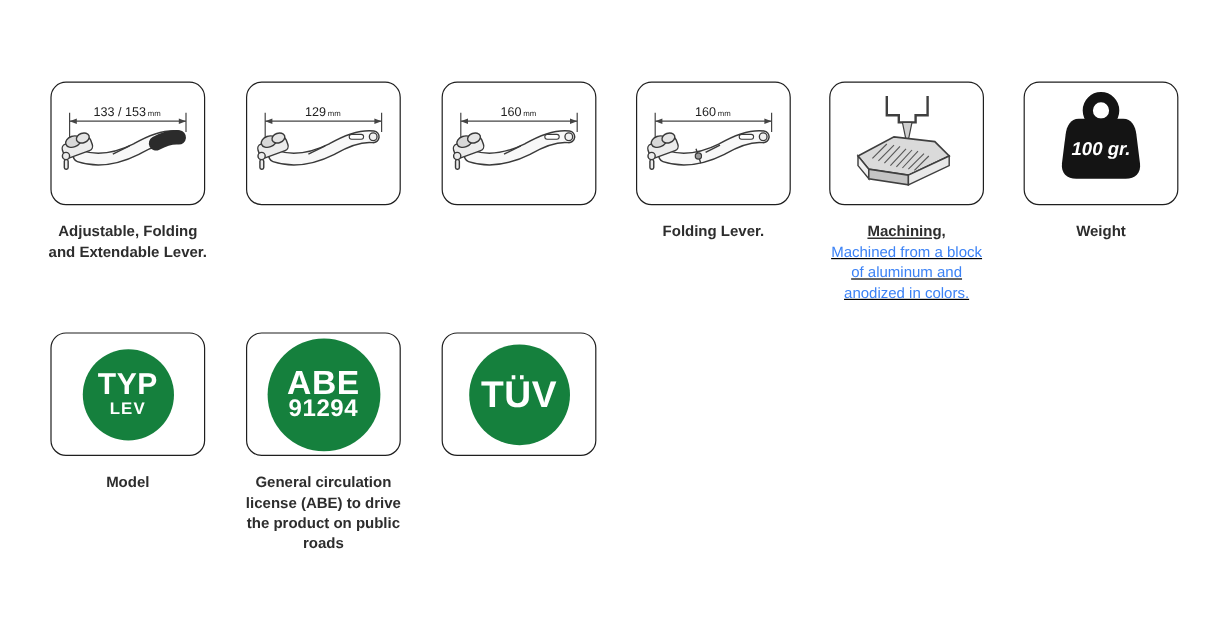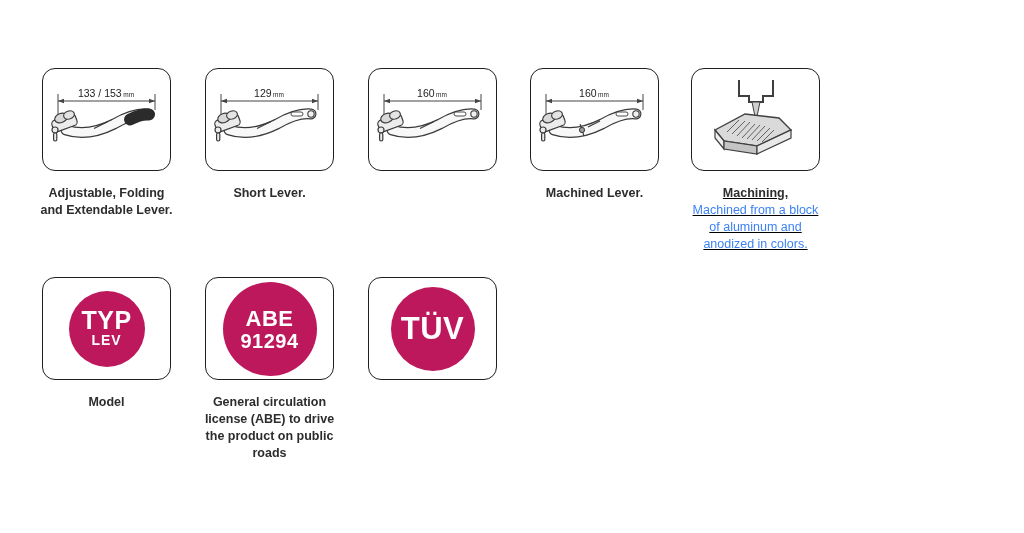--- a/index.html
+++ b/index.html
@@ -5,28 +5,28 @@
   html,body{margin:0;padding:0;background:#ffffff;}
   body{font-family:"Liberation Sans",sans-serif;}
   .page{position:relative;width:1024px;height:533px;background:#ffffff;overflow:hidden;}
   .cell{position:absolute;width:163px;display:flex;flex-direction:column;align-items:center;}
   .card{width:129px;height:103px;border:1.6px solid #1f1f1f;border-radius:13px;background:#ffffff;
         box-sizing:border-box;display:flex;align-items:center;justify-content:center;flex:none;}
   .cap{margin-top:14px;width:163px;text-align:center;font-size:12.5px;line-height:17px;
        font-weight:700;color:#2d2d2d;white-space:pre-line;}
   .cap-sub{width:163px;text-align:center;font-size:12.5px;line-height:17px;
        font-weight:400;color:#3b82f6;white-space:pre-line;}
-  .badge-circle{border-radius:50%;background:#be185d;color:#ffffff;display:flex;flex-direction:column;
+  .badge-circle{border-radius:50%;background:#15803d;color:#ffffff;display:flex;flex-direction:column;
        align-items:center;justify-content:center;font-weight:700;}
   .c-typ{width:76px;height:76px;}
   .c-abe{width:94px;height:94px;}
   .c-tuv{width:84px;height:84px;}
   .typ-top{font-size:25px;line-height:23px;letter-spacing:.5px;}
   .typ-bottom{font-size:14px;line-height:16px;letter-spacing:1px;}
-  .abe-top{font-size:22px;line-height:25px;letter-spacing:.5px;}
+  .abe-top{font-size:28px;line-height:25px;letter-spacing:.5px;}
   .abe-bottom{font-size:20px;line-height:20px;letter-spacing:.5px;}
   .tuv-top{font-size:31px;line-height:27px;letter-spacing:.5px;}
   svg{display:block;}
 </style>
 </head>
 <body>
 
 <div class="page">
 
   <div class="cell" style="left:25px;top:68px;">
@@ -75,21 +75,20 @@
         <path d="M50,58.5 L64,51.5" stroke="#3a3a3a" stroke-width="1.2" fill="none"></path>
         <g stroke="#3a3a3a" stroke-width="1.2">
           <rect x="8" y="47" width="25" height="12" rx="4" transform="rotate(-20 20 53)" fill="#ececec"></rect>
           <ellipse cx="17" cy="48" rx="6.5" ry="4.5" transform="rotate(-20 17 48)" fill="#d8d8d8"></ellipse>
           <ellipse cx="25" cy="45" rx="5.5" ry="4" transform="rotate(-20 25 45)" fill="#e4e4e4"></ellipse>
           <circle cx="11" cy="60" r="3" fill="#ececec"></circle>
           <rect x="9.6" y="63" width="3.2" height="8" rx="1.4" fill="#ececec"></rect>
         </g>
       </svg>
     </div>
-    <div class="cap">Short Lever.</div>
   </div>
 
   <div class="cell" style="left:351px;top:68px;">
     <div class="card">
       <svg width="125" height="99" viewBox="0 0 125 99">
         <g stroke="#444444" stroke-width="1">
           <line x1="14" y1="24" x2="14" y2="51"></line>
           <line x1="111" y1="24" x2="111" y2="40"></line>
           <line x1="14" y1="31" x2="111" y2="31"></line>
         </g>
@@ -132,21 +131,21 @@
         <path d="M56,57 L68,51" stroke="#3a3a3a" stroke-width="1.2" fill="none"></path>
         <g stroke="#3a3a3a" stroke-width="1.2">
           <rect x="8" y="47" width="25" height="12" rx="4" transform="rotate(-20 20 53)" fill="#ececec"></rect>
           <ellipse cx="17" cy="48" rx="6.5" ry="4.5" transform="rotate(-20 17 48)" fill="#d8d8d8"></ellipse>
           <ellipse cx="25" cy="45" rx="5.5" ry="4" transform="rotate(-20 25 45)" fill="#e4e4e4"></ellipse>
           <circle cx="11" cy="60" r="3" fill="#ececec"></circle>
           <rect x="9.6" y="63" width="3.2" height="8" rx="1.4" fill="#ececec"></rect>
         </g>
       </svg>
     </div>
-    <div class="cap">Machined Lever.</div>
+    <div class="cap">Folding Lever.</div>
   </div>
 
   <div class="cell" style="left:674px;top:68px;text-decoration:underline;">
     <div class="card">
       <svg width="125" height="99" viewBox="0 0 125 99">
         <path d="M46,10 L46,26 L56,26 L56,32 L70,32 L70,26 L80,26 L80,10" fill="none" stroke="#3f3f3f" stroke-width="2"></path>
         <polygon points="59,32 67,32 64.5,44 62.8,50 61.5,44" fill="#cfcfcf" stroke="#3f3f3f" stroke-width="1"></polygon>
         <polygon points="22,60 52,44 86,48 98,60 64,76 31,71" fill="#dadada" stroke="#3f3f3f" stroke-width="1.4"></polygon>
         <polygon points="22,60 31,71 31,79 22,68" fill="#f0f0f0" stroke="#3f3f3f" stroke-width="1.2"></polygon>
         <polygon points="31,71 64,76 64,84 31,79" fill="#c4c4c4" stroke="#3f3f3f" stroke-width="1.2"></polygon>
@@ -162,20 +161,30 @@
           <line x1="69" y1="72" x2="81" y2="60"></line>
         </g>
       </svg>
     </div>
     <div class="cap">Machining,</div>
     <div class="cap-sub">Machined from a block
 of aluminum and
 anodized in colors.</div>
   </div>
 
+  <div class="cell" style="left:836px;top:68px;">
+    <div class="card">
+      <svg width="125" height="99" viewBox="0 0 125 99">
+        <circle cx="62.5" cy="22" r="11" fill="none" stroke="#141414" stroke-width="8.5"></circle>
+        <path d="M44,29 L81,29 C88,29 91,35 92,42 L95,66 C96,74 91,79 83,79 L42,79 C34,79 29,74 30,66 L33,42 C34,35 37,29 44,29 Z" fill="#141414"></path>
+        <text x="62.5" y="59" text-anchor="middle" font-size="15.5" font-style="italic" font-weight="bold" fill="#ffffff" font-family="Liberation Sans, sans-serif">100 gr.</text>
+      </svg>
+    </div>
+    <div class="cap">Weight</div>
+  </div>
 
   <div class="cell" style="left:25px;top:277px;">
     <div class="card">
       <div class="badge-circle c-typ">
         <div class="typ-top">TYP</div>
         <div class="typ-bottom">LEV</div>
       </div>
     </div>
     <div class="cap">Model</div>
   </div>

